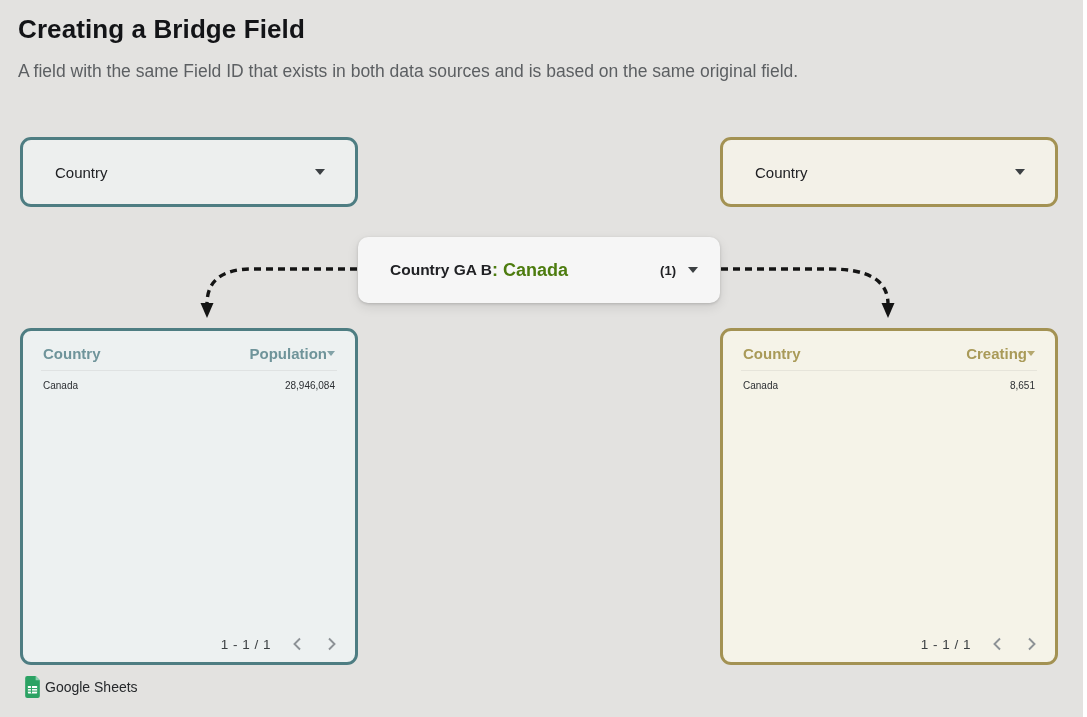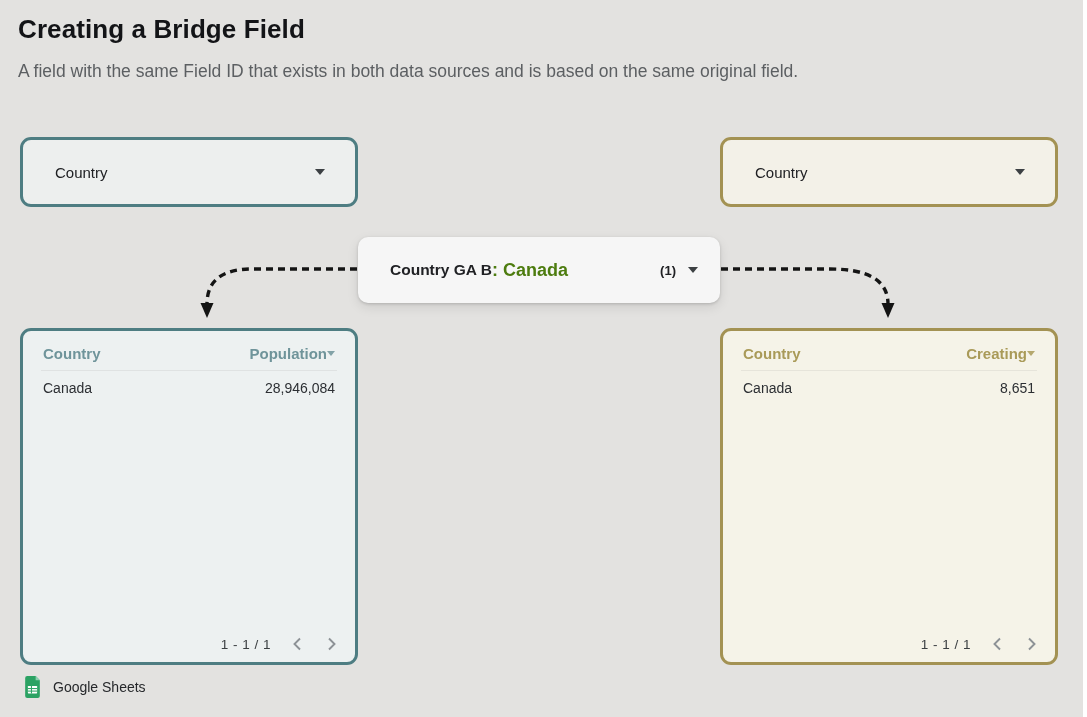--- a/index.html
+++ b/index.html
@@ -36,26 +36,26 @@
   .tablebox{position:absolute;top:328px;width:338px;height:337px;border-radius:11px;padding:12px 18px;}
   .tb-left{left:20px;border:3px solid var(--teal);background:var(--teal-bg);}
   .tb-right{left:720px;border:3px solid var(--gold);background:var(--gold-bg);}
   .tb-head{display:flex;justify-content:space-between;align-items:center;padding:2px 2px 8px 2px;
            font-size:15px;font-weight:700;border-bottom:1px solid rgba(0,0,0,.06);}
   .tb-left .tb-head{color:var(--teal-text);}
   .tb-right .tb-head{color:var(--gold-text);}
   .tb-metric{display:flex;align-items:center;gap:0;cursor:pointer;}
   .sort-caret{width:0;height:0;border-left:4px solid transparent;border-right:4px solid transparent;
               border-top:5px solid;opacity:.85;}
-  .tb-row{display:flex;justify-content:space-between;padding:9px 2px;font-size:14px;color:#2c2f33;}
+  .tb-row{display:flex;justify-content:space-between;padding:9px 2px;font-size:10px;color:#2c2f33;}
   .pager{position:absolute;right:16px;bottom:9px;display:flex;align-items:center;gap:18px;}
   .pager-label{font-size:13.5px;color:#3c4043;letter-spacing:.5px;}
   .pg-btn{width:16px;height:18px;display:flex;align-items:center;justify-content:center;cursor:pointer;background:none;border:none;padding:0;}
 
-  .source{position:absolute;display:flex;align-items:center;gap:12px;}
+  .source{position:absolute;display:flex;align-items:center;gap:4px;}
   .src-left{left:24px;top:676px;}
   .src-right{left:716px;top:676px;}
   .source-label{font-size:14px;color:#26282b;}
 </style>
 </head>
 <body>
 
 <div class="stage">
 
   <div class="title">Creating a Bridge Field</div>

